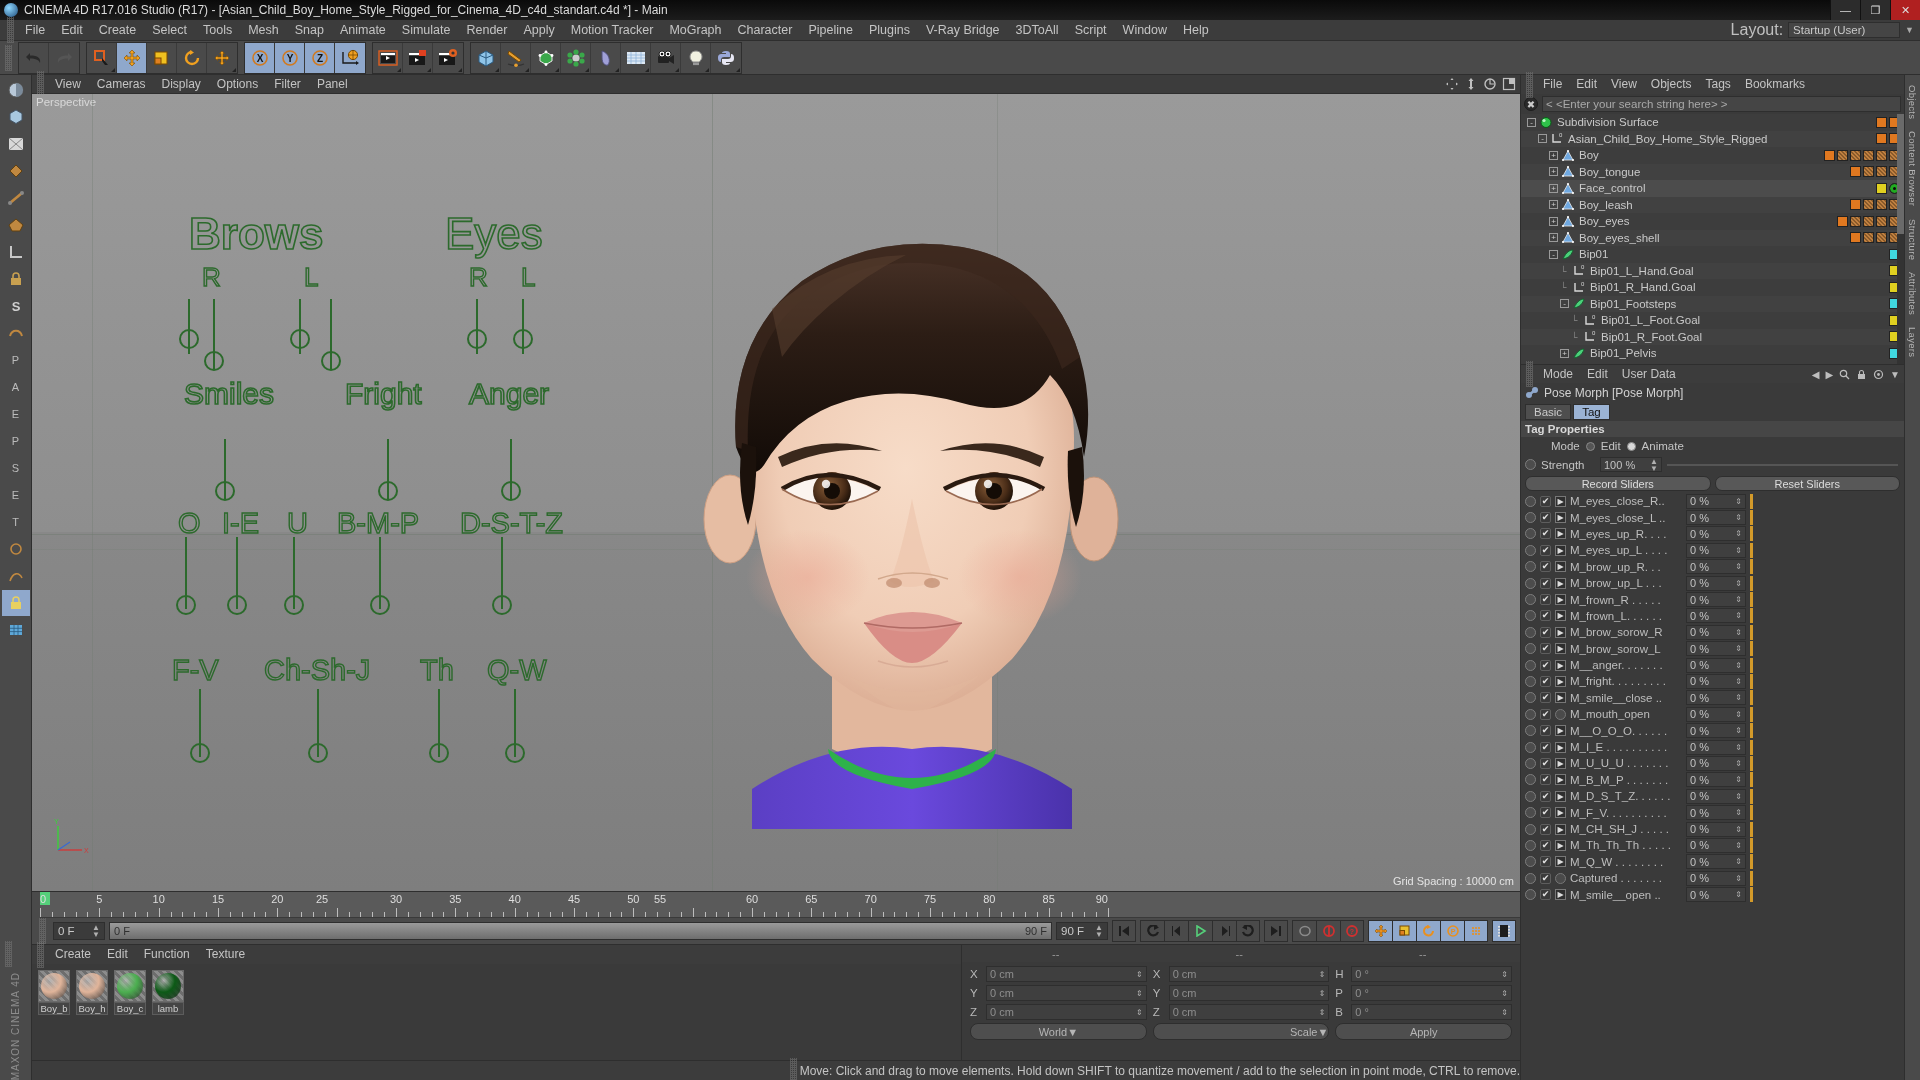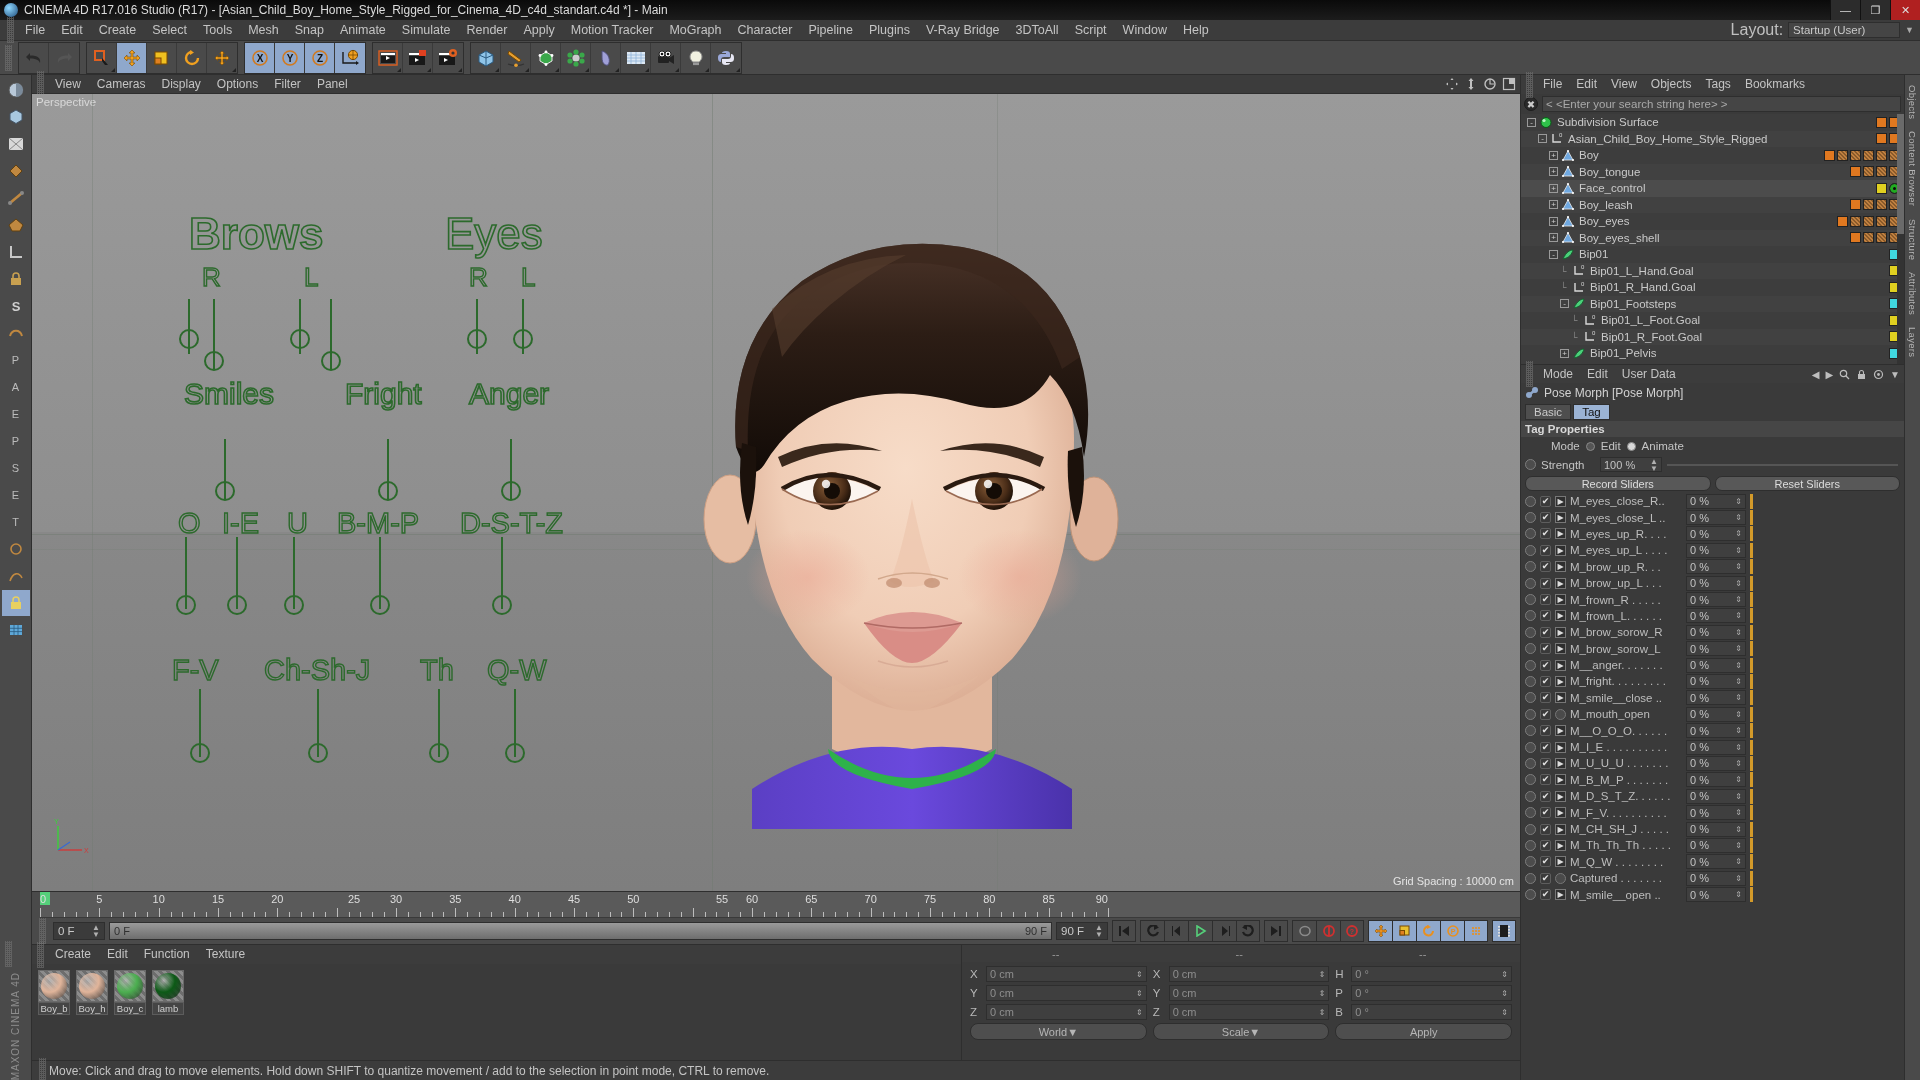--- a/index.html
+++ b/index.html
@@ -144,21 +144,21 @@
   .crow{ display:flex; gap:6px; margin-bottom:3px; align-items:center;}
   .cax{ width:10px; font-size:11.5px; color:#b8b8b8; }
   .cfield{ flex:1; height:16px; background:#3f3f3f; border:1px solid #2e2e2e;
     display:flex;align-items:center;justify-content:space-between;padding:0 3px;
     font-size:11px;color:#8e8e8e;}
   .cbtn{ height:17px; background:#4e4e4e; border:1px solid #2e2e2e; border-radius:8px;
     display:flex;align-items:center;justify-content:center;font-size:11px;color:#b5b5b5;}
 
   
   #status{ height:20px; background:#3c3c3c; border-top:1px solid #2e2e2e;
-    display:flex; align-items:center; padding-left:4px; font-size:12px; color:#c4c4c4;}
+    display:flex; align-items:center; padding-left:4px; font-size:12px; color:#c4c4c4;justify-content:flex-end;}
 
   
   #ommenu{ height:19px;background:#3c3c3c;display:flex;align-items:center;padding-left:2px;}
   #ommenu .mi{ padding:0 7px; font-size:12px; line-height:19px;color:#c4c4c4;}
   #omsearch{ height:20px; display:flex; align-items:center; gap:4px;
     background:#3a3a3a; padding:0 3px;}
   #omsearch .xicon{ width:14px;height:14px;border-radius:50%;background:#2b2b2b;
     color:#ccc;font-size:10px;display:flex;align-items:center;justify-content:center;
     border:1px solid #1d1d1d;}
   #omsearch .fld{ flex:1; height:16px; background:#454545; border:1px solid #2e2e2e;
@@ -870,27 +870,27 @@
           <div class="tick" style="left: 1020.53px; height: 5px;"></div>
           <div class="tick" style="left: 1032.4px; height: 5px;"></div>
           <div class="tick" style="left: 1044.27px; height: 5px;"></div>
           <div class="tick" style="left: 1056.13px; height: 5px;"></div>
           <div class="tick" style="left: 1068px; height: 9px;"></div>
           <div class="lbl" style="left: 0px; transform: translateX(0px);">0</div>
           <div class="lbl" style="left: 59.3333px;">5</div>
           <div class="lbl" style="left: 118.667px;">10</div>
           <div class="lbl" style="left: 178px;">15</div>
           <div class="lbl" style="left: 237.333px;">20</div>
-          <div class="lbl" style="left: 314px;">25</div>
+          <div class="lbl" style="left: 282px;">25</div>
           <div class="lbl" style="left: 356px;">30</div>
           <div class="lbl" style="left: 415.333px;">35</div>
           <div class="lbl" style="left: 474.667px;">40</div>
           <div class="lbl" style="left: 534px;">45</div>
           <div class="lbl" style="left: 593.333px;">50</div>
-          <div class="lbl" style="left: 682px;">55</div>
+          <div class="lbl" style="left: 620px;">55</div>
           <div class="lbl" style="left: 712px;">60</div>
           <div class="lbl" style="left: 771.333px;">65</div>
           <div class="lbl" style="left: 830.667px;">70</div>
           <div class="lbl" style="left: 890px;">75</div>
           <div class="lbl" style="left: 949.333px;">80</div>
           <div class="lbl" style="left: 1008.67px;">85</div>
           <div class="lbl" style="left: 1068px; transform: translateX(-100%);">90</div>
         </div>
       <div id="tlrow">
         <div class="grip"></div>
@@ -1123,21 +1123,21 @@
               <div class="cfield">
                 <span>0 °</span>
                 <span class="spin">⇕</span>
               </div>
             </div>
             <div class="crow">
               <div class="cbtn" style="flex: 1 1 0%;">
                 <span>World</span>
                 <span> ▼</span>
               </div>
-              <div class="cbtn" style="flex: 1 1 0%;">
+              <div class="cbtn" style="flex: 1 1 0%; justify-content: flex-end;">
                 <span>Scale</span>
                 <span> ▼</span>
               </div>
               <div class="cbtn" style="flex: 1 1 0%;">Apply</div>
             </div>
           </div>
       </div>
     </div>
 
     <div id="status">

